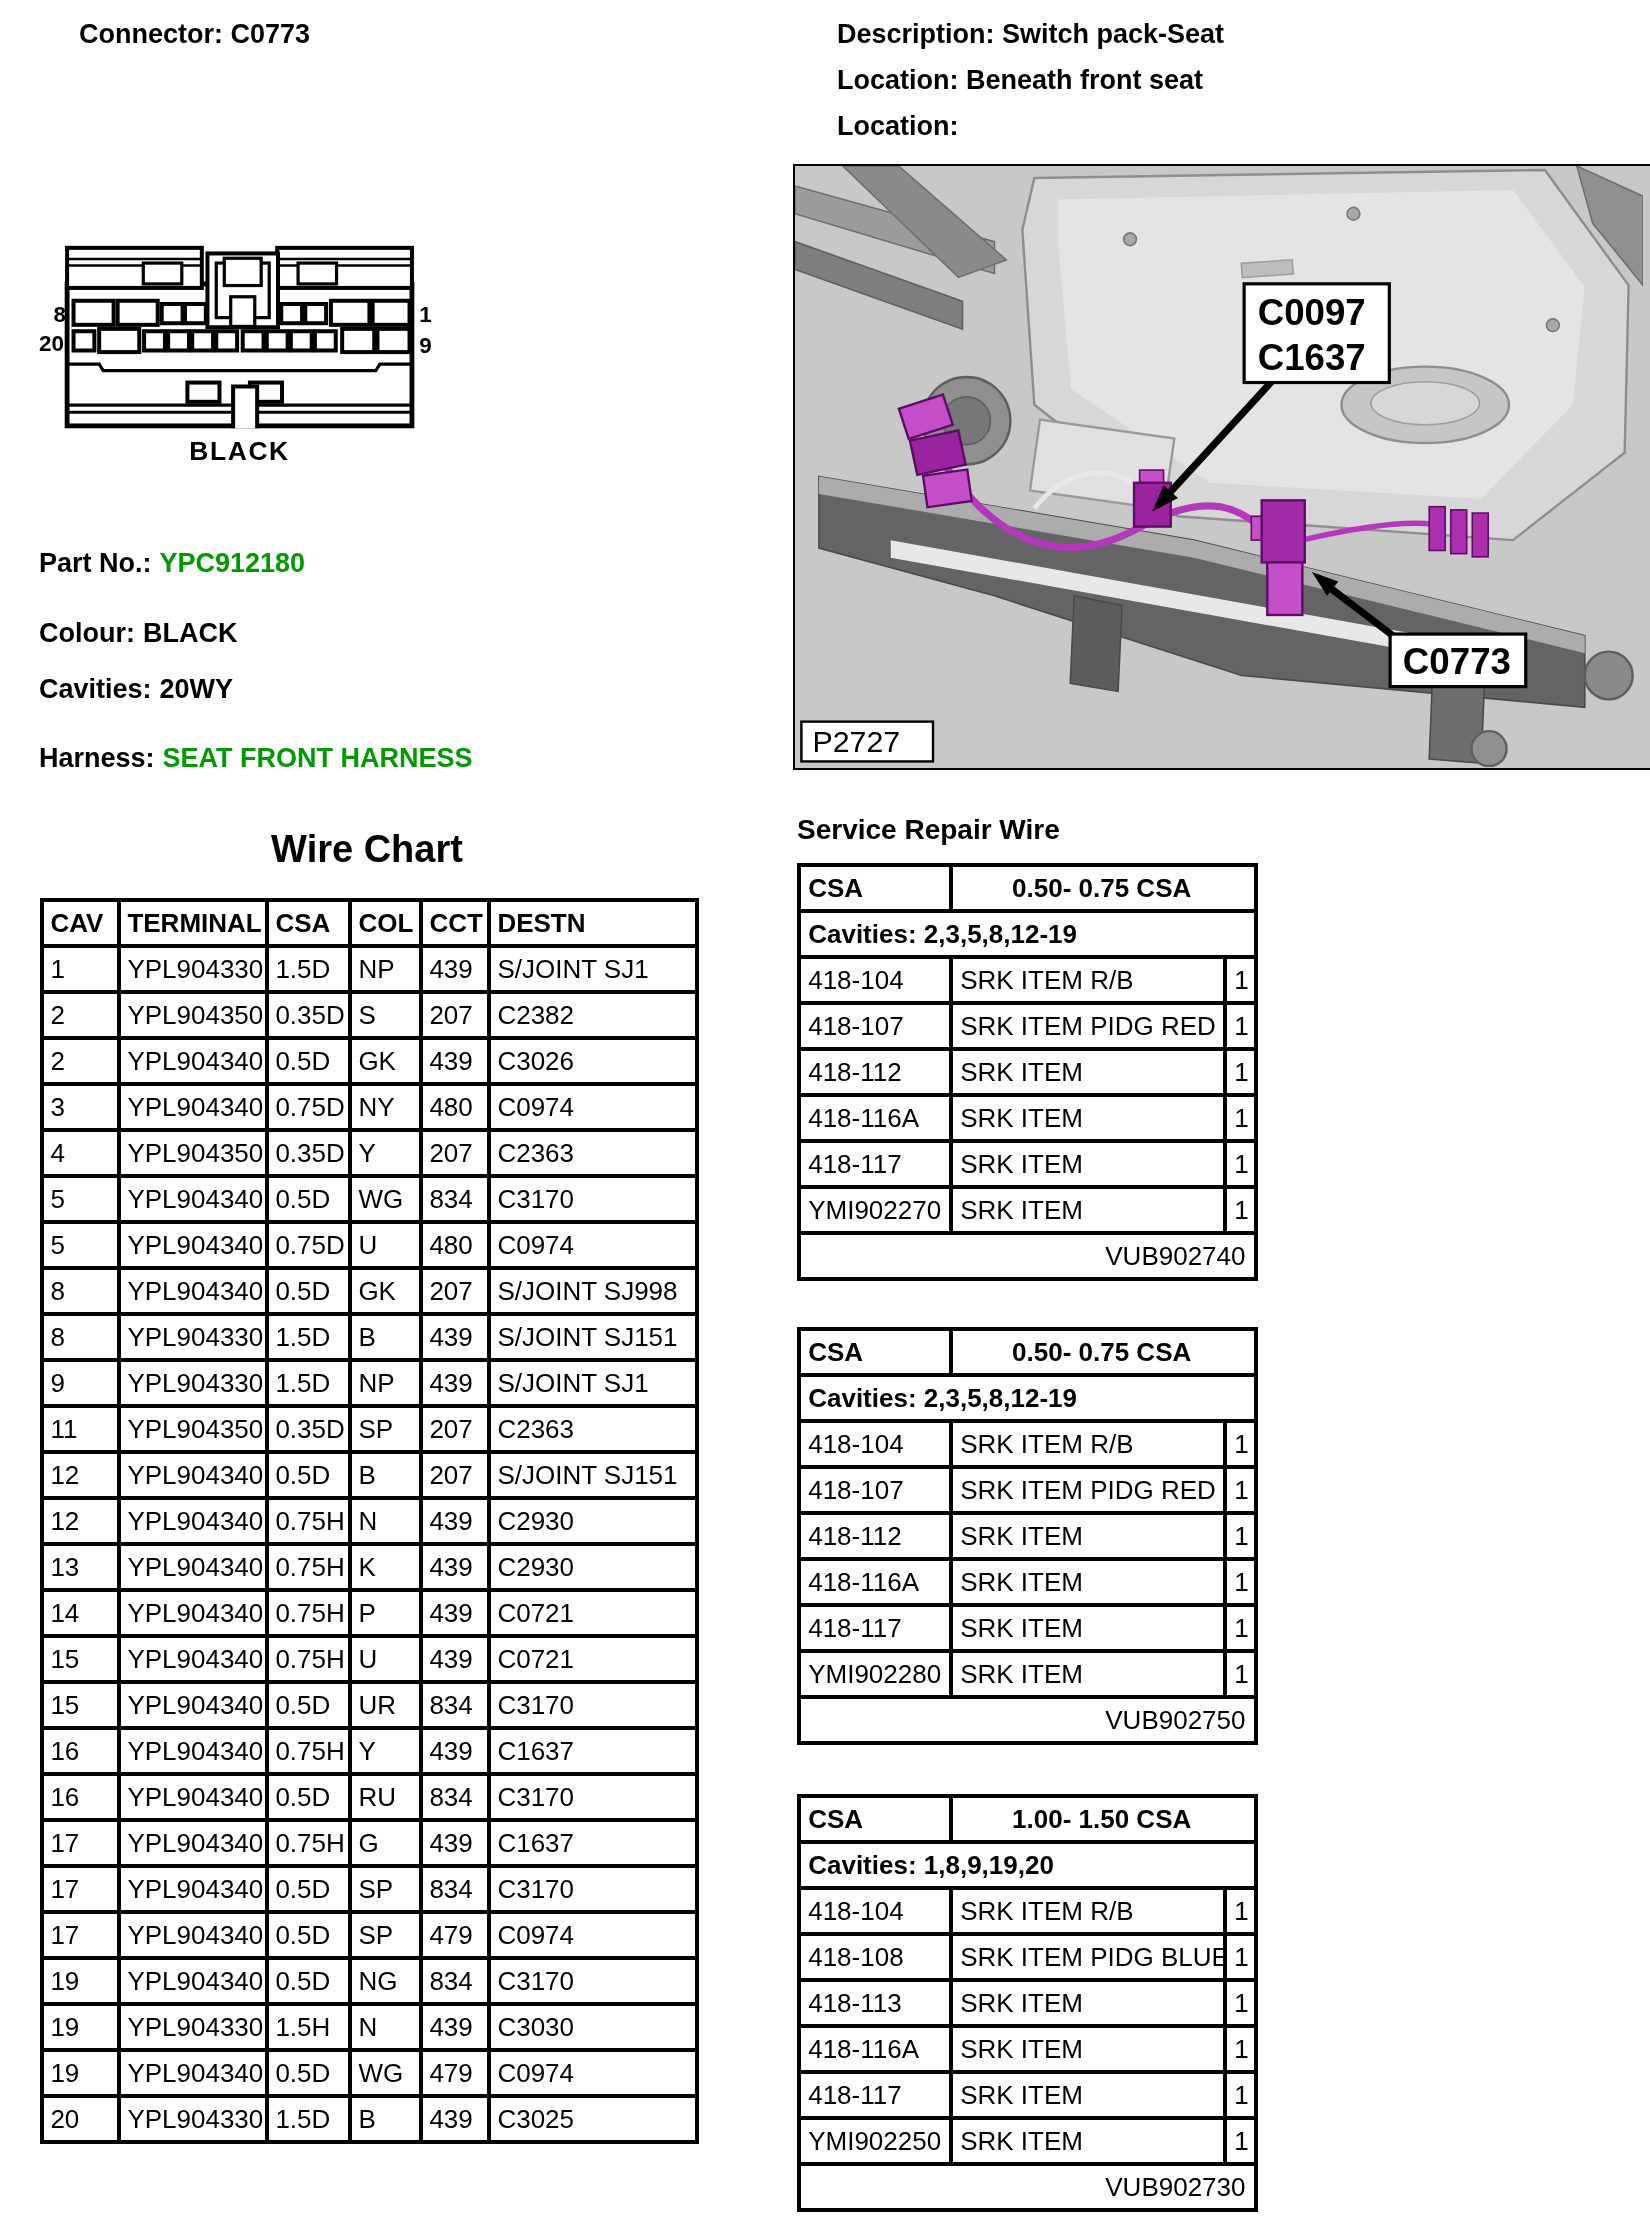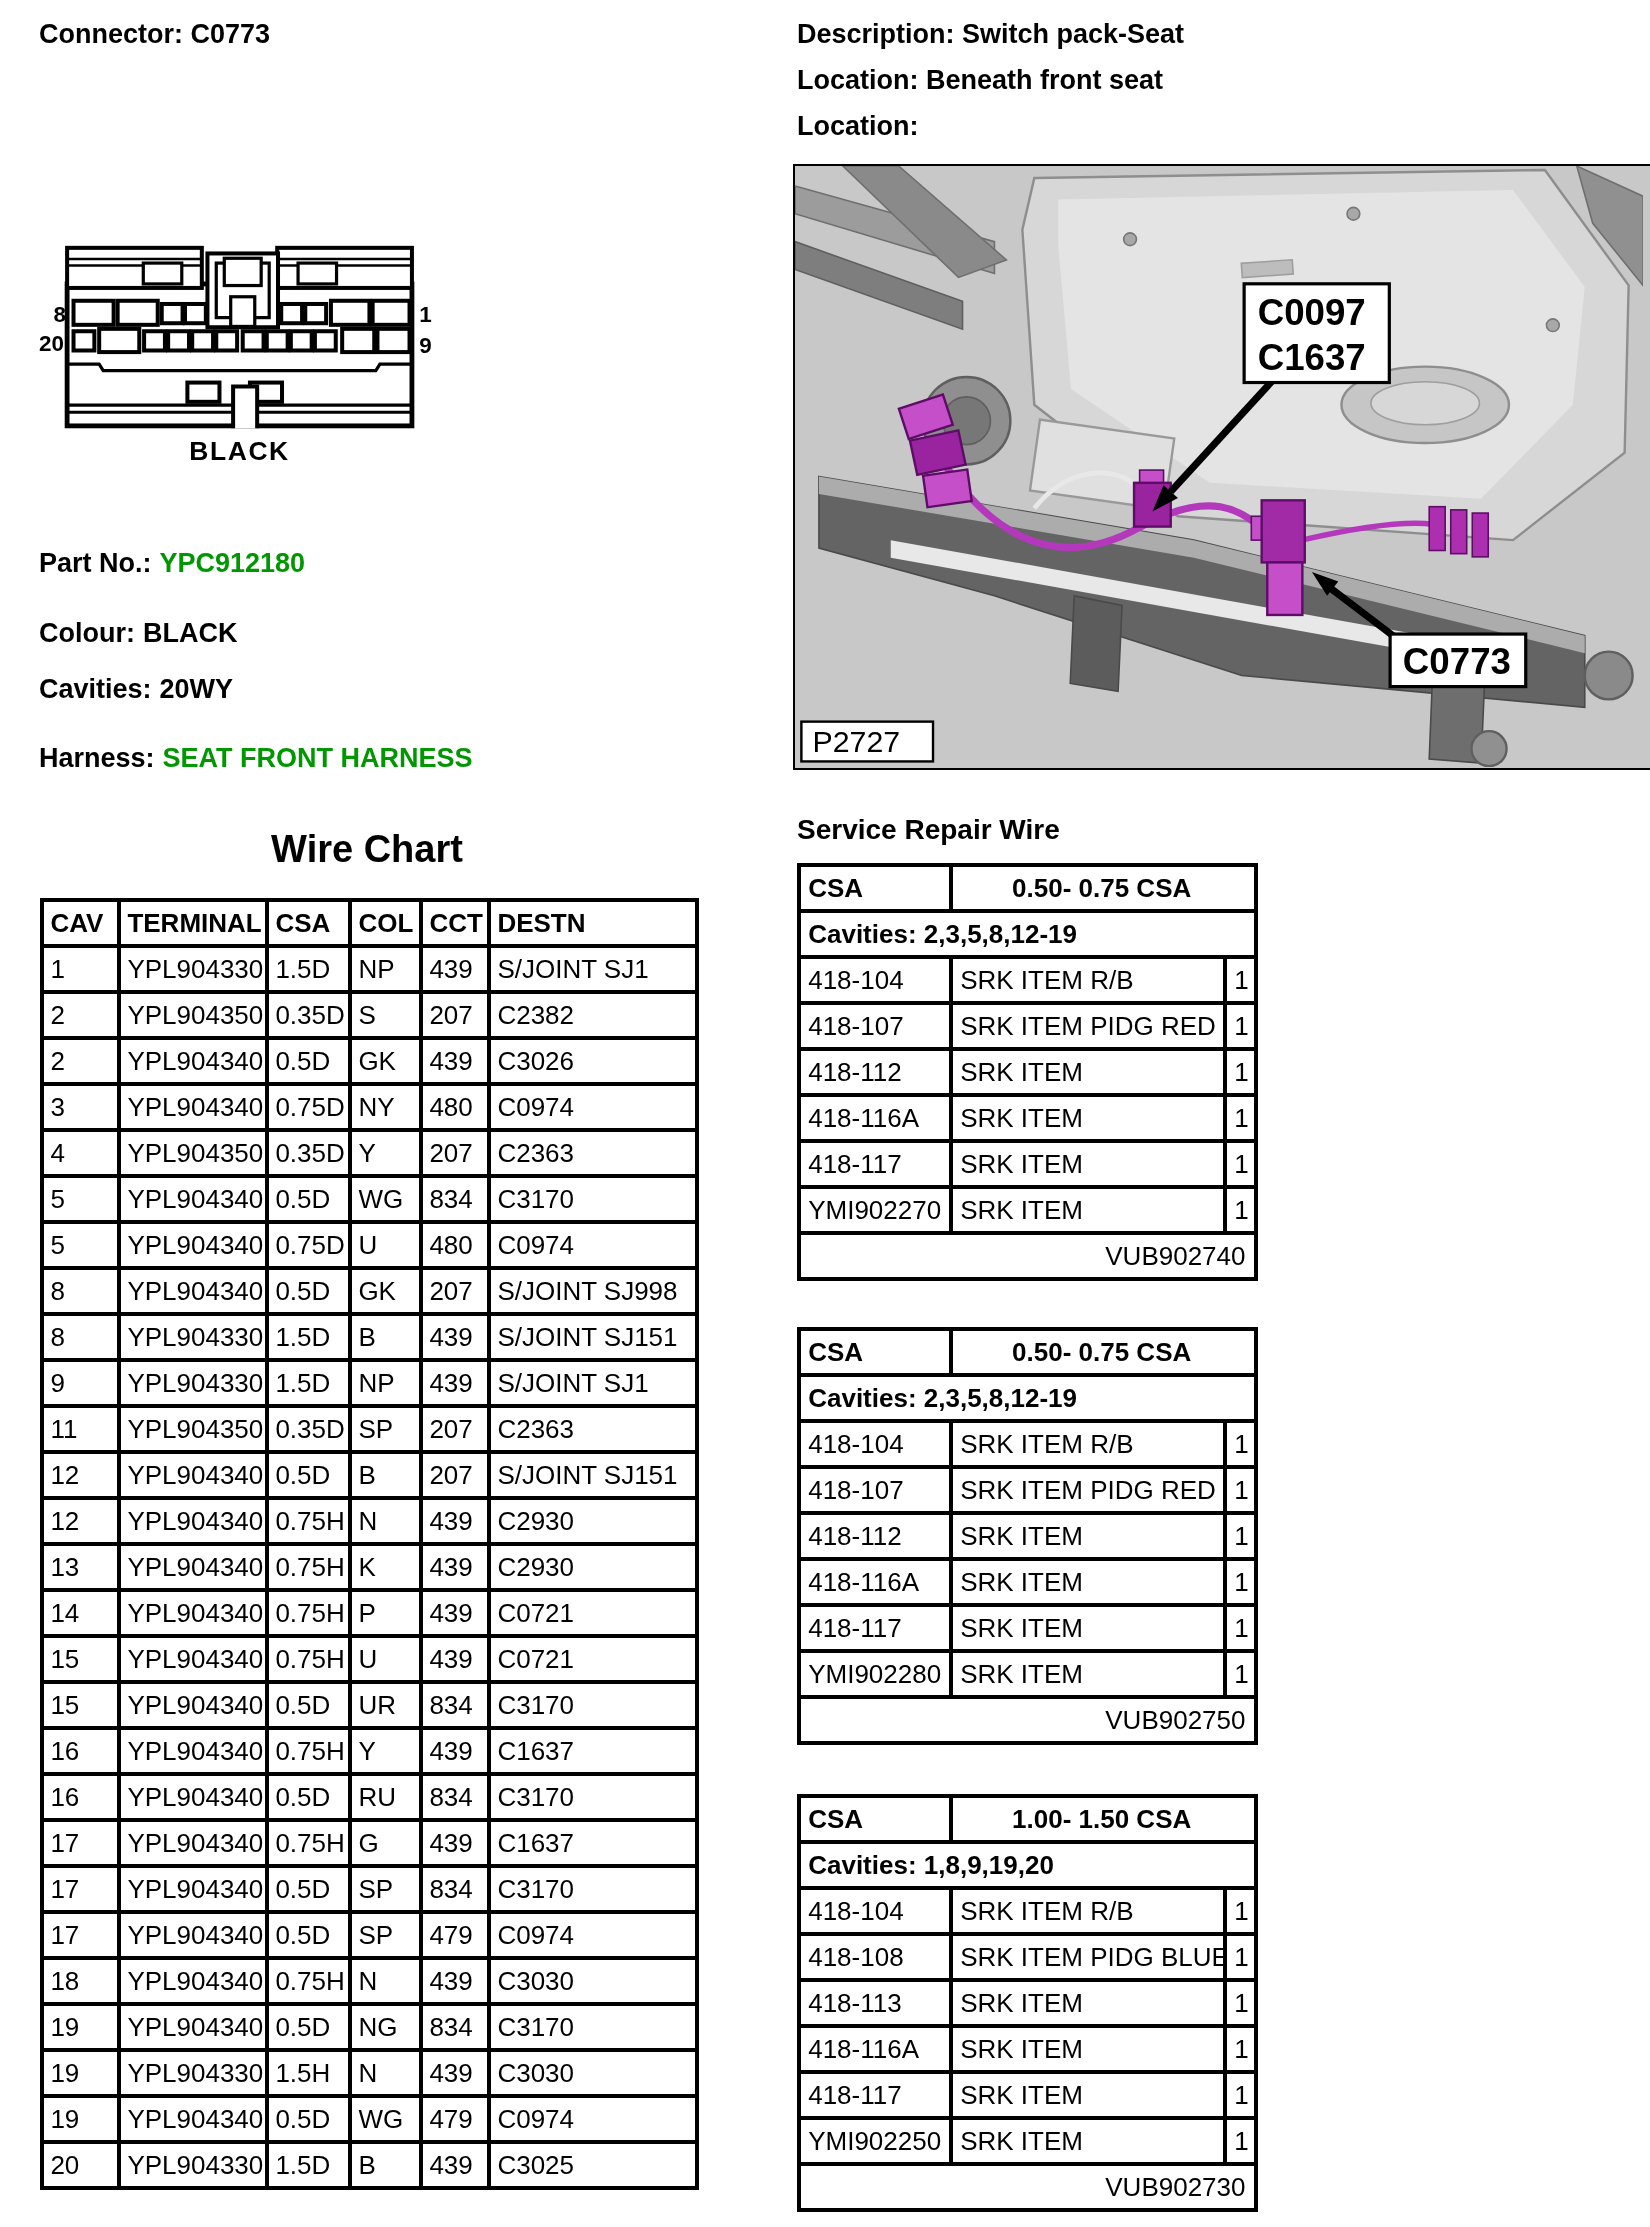--- a/index.html
+++ b/index.html
@@ -1,21 +1,21 @@
 <!DOCTYPE html>
 <html style="font-size:13px"><head>
 <meta charset="utf-8">
 <style>
   html,body{margin:0;padding:0;}
   body{
     width:1651px;height:2227px;position:relative;background:#ffffff;
     font-family:"Liberation Sans", sans-serif;color:#000;
   }
   .abs{position:absolute;}
-  .hline{font-size:27px;font-weight:bold;white-space:nowrap;}
+  .hline{font-size:27px;font-weight:bold;white-space:nowrap;margin-left:40px;}
   .info-line{font-size:27px;font-weight:bold;white-space:nowrap;}
   .info-line .lbl{margin-right:8px;}
   .green{color:#009700;}
   .wire-title{font-size:38px;font-weight:bold;text-align:center;}
 
   table{border-collapse:collapse;table-layout:fixed;}
   td,th{border:4px solid #000;overflow:hidden;white-space:nowrap;}
 
   .wire-table{width:654px;font-size:26px;}
   .wire-table th,.wire-table td{height:42px;padding:0 3.2px 0 6.4px;text-align:left;vertical-align:middle;}
@@ -300,28 +300,20 @@
       </tr>
       <tr>
         <td>17</td>
         <td>YPL904340</td>
         <td>0.5D</td>
         <td>SP</td>
         <td>479</td>
         <td>C0974</td>
       </tr>
       <tr>
-        <td>18</td>
-        <td>YPL904340</td>
-        <td>0.75H</td>
-        <td>N</td>
-        <td>439</td>
-        <td>C3030</td>
-      </tr>
-      <tr>
         <td>19</td>
         <td>YPL904340</td>
         <td>0.5D</td>
         <td>NG</td>
         <td>834</td>
         <td>C3170</td>
       </tr>
       <tr>
         <td>19</td>
         <td>YPL904330</td>

